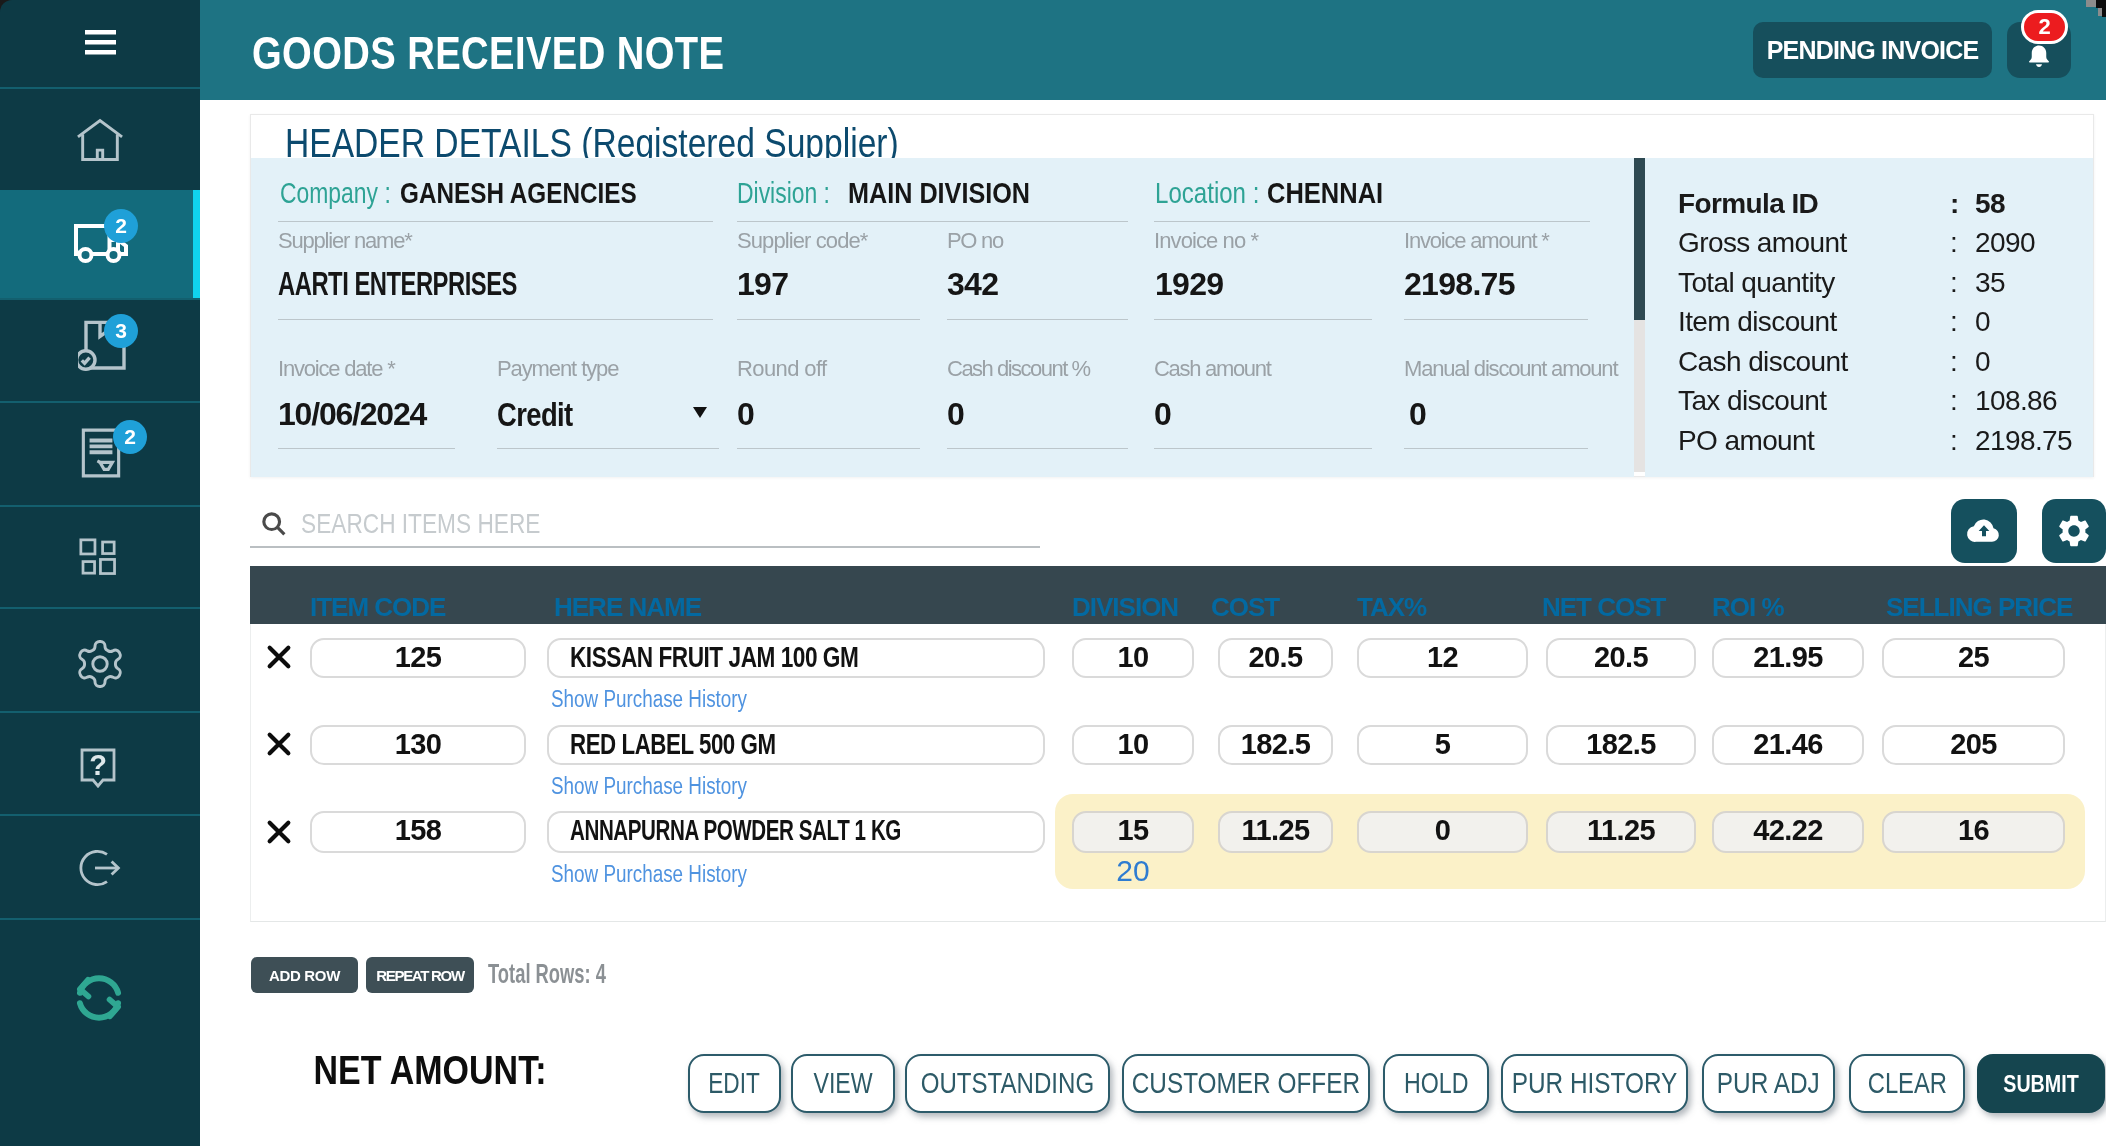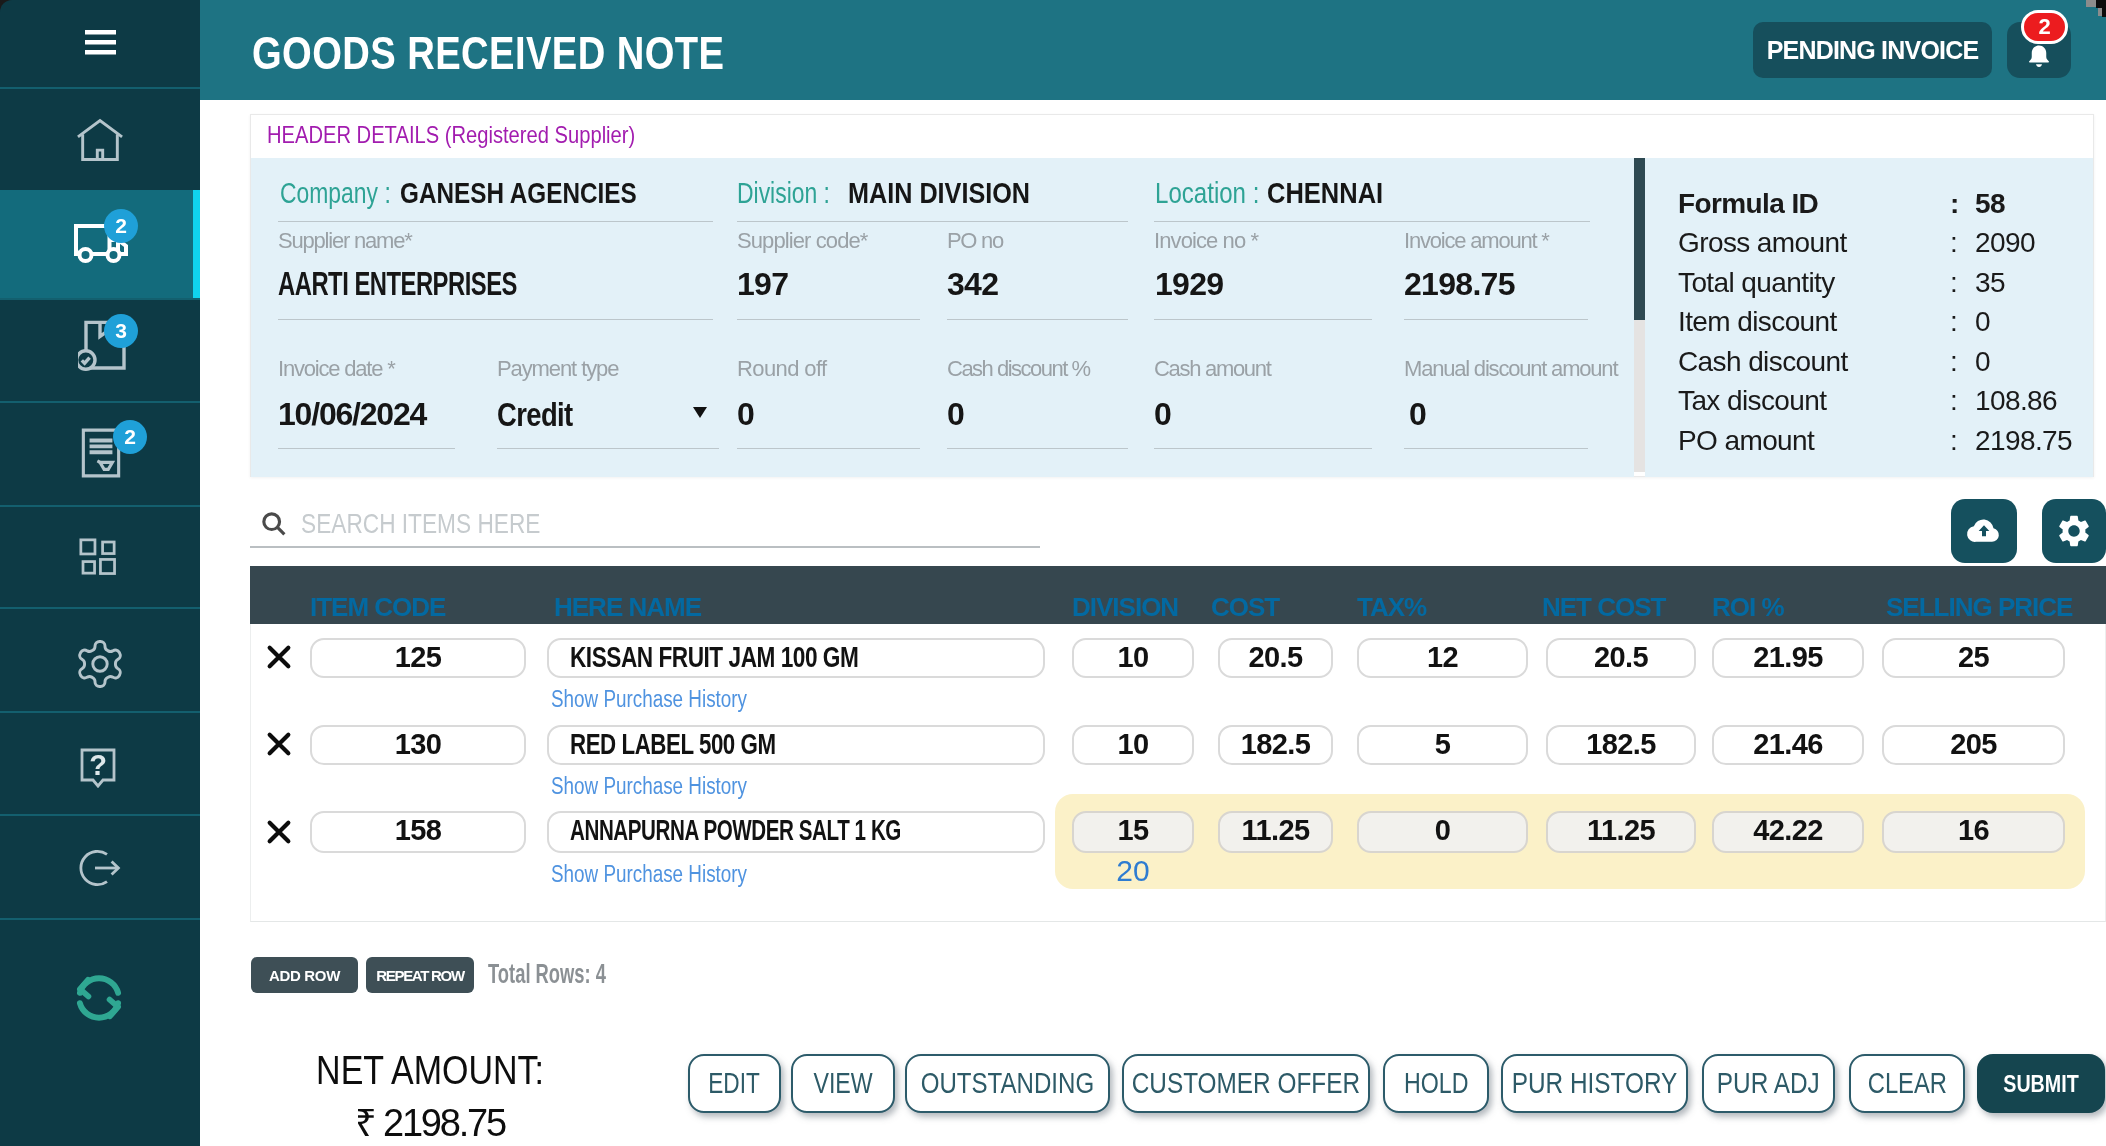--- a/index.html
+++ b/index.html
@@ -29,21 +29,21 @@
 #sidebar { position:absolute; left:0; top:0; width:200px; height:1146px; background:#0d3a45;
   border-radius:12px 0 0 0; }
 .sdiv { position:absolute; left:0; width:200px; height:2px; background:#135f6e; }
 #selitem { position:absolute; left:0; top:190px; width:200px; height:109px; background:#136b7c; }
 #selbar { position:absolute; left:193px; top:190px; width:7px; height:109px; background:#10d2ee; }
 .badge { position:absolute; width:34px; height:34px; border-radius:50%; background:#1fa0d8;
   color:#fff; font-size:21px; font-weight:bold; display:flex; align-items:center; justify-content:center; }
 
 #hpanel { position:absolute; left:250px; top:114px; width:1844px; height:363px; background:#fff;
   border:1px solid #e9e9e9; box-shadow:0 1px 3px rgba(0,0,0,.06); }
-#htitle { position:absolute; left:267px; top:121px; font-size:24px; color:#a21caf; }
+#htitle { position:absolute; left:285px; top:121px; font-size:40px; color:#0c4a6e; }
 #blueL { position:absolute; left:251px; top:158px; width:1383px; height:319px; background:#e3f1f8; }
 #blueR { position:absolute; left:1645px; top:158px; width:448px; height:319px; background:#e3f1f8; }
 #strack { position:absolute; left:1634px; top:158px; width:11px; height:314px; background:#e5e3e2; }
 #sthumb { position:absolute; left:1634px; top:158px; width:11px; height:162px; background:#2e4952; }
 .tlab { font-size:29px; color:#2ea395; }
 .tval { font-size:30px; font-weight:bold; color:#161616; }
 .flab { position:absolute; font-size:22px; color:#9aa1a6; }
 .fval { position:absolute; font-size:32px; font-weight:bold; color:#161616; letter-spacing:-0.7px; }
 .ul { position:absolute; height:1px; background:#bcc6cb; }
 .frow { position:absolute; font-size:28px; color:#1a1a1a; letter-spacing:-0.6px; }
@@ -61,21 +61,21 @@
 .inp { position:absolute; height:40px; background:#fff; border:2px solid #dadada; border-radius:14px;
   font-size:29px; font-weight:bold; color:#121212; text-align:center; line-height:35px; letter-spacing:-0.6px; }
 .inpy { background:#f2f1ed; border-color:#d8d5cf; }
 .nameinp { text-align:left; padding-left:21px; }
 .sph { position:absolute; font-size:23px; color:#4f93e0; }
 .xmark { position:absolute; left:265px; }
 
 .drow { position:absolute; top:957px; height:36px; background:#3e4f56; border-radius:6px; color:#fff;
   font-weight:bold; display:flex; align-items:center; justify-content:center; letter-spacing:.4px; }
 #totrows { position:absolute; left:488px; top:959px; font-size:27px; font-weight:bold; color:#8b9094; }
-#netamt { position:absolute; left:250px; top:1048px; width:360px; text-align:center; font-weight:normal; color:#0d0d0d; }
+#netamt { position:absolute; left:250px; top:1048px; width:360px; text-align:center; font-weight:bold; color:#0d0d0d; }
 .btn { position:absolute; top:1054px; height:59px; border-radius:16px; border:2px solid #2c5b6a;
   background:#fff; color:#2d5a67; font-size:29px; font-weight:500;
   display:flex; align-items:center; justify-content:center;
   box-shadow:3px 4px 6px rgba(105,115,125,.5); }
 #submit { background:#15454f; color:#fff; border:none; font-weight:600;
   box-shadow:3px 4px 6px rgba(105,115,125,.5); }
 </style>
 </head>
 <body>
 <div id="corner"></div>
@@ -320,21 +320,20 @@
 <div class="inp inpy" style="left:1712px;top:811px;width:152px;height:42px">42.22</div>
 <div class="inp inpy" style="left:1882px;top:811px;width:183px;height:42px">16</div>
 <div class="sph" style="left:551px;top:861px"><span class="cx" style="transform:scaleX(.82)">Show Purchase History</span></div>
 <div class="abs" style="left:1072px;top:854px;width:122px;text-align:center;font-size:30px;color:#2e7cd1">20</div>
 
 <div class="drow" style="left:251px;width:107px;font-size:15px;letter-spacing:-0.3px">ADD ROW</div>
 <div class="drow" style="left:366px;width:108px;font-size:15px;letter-spacing:-1.3px">REPEAT ROW</div>
 <div id="totrows"><span class="cx" style="transform:scaleX(.68)">Total Rows: 4</span></div>
 <div id="netamt">
     <div style="font-size:40px"><span class="cc" style="transform:scaleX(.85)">NET AMOUNT:</span></div>
-    <div style="font-size:38px;margin-top:2px;letter-spacing:-2.2px">₹ 2198.75</div>
   </div>
 <div class="btn" style="left:688px;width:93px">
     <span class="cc" style="transform:scaleX(.78)">EDIT</span>
   </div>
 <div class="btn" style="left:791px;width:104px">
     <span class="cc" style="transform:scaleX(.80)">VIEW</span>
   </div>
 <div class="btn" style="left:905px;width:205px">
     <span class="cc" style="transform:scaleX(.83)">OUTSTANDING</span>
   </div>

